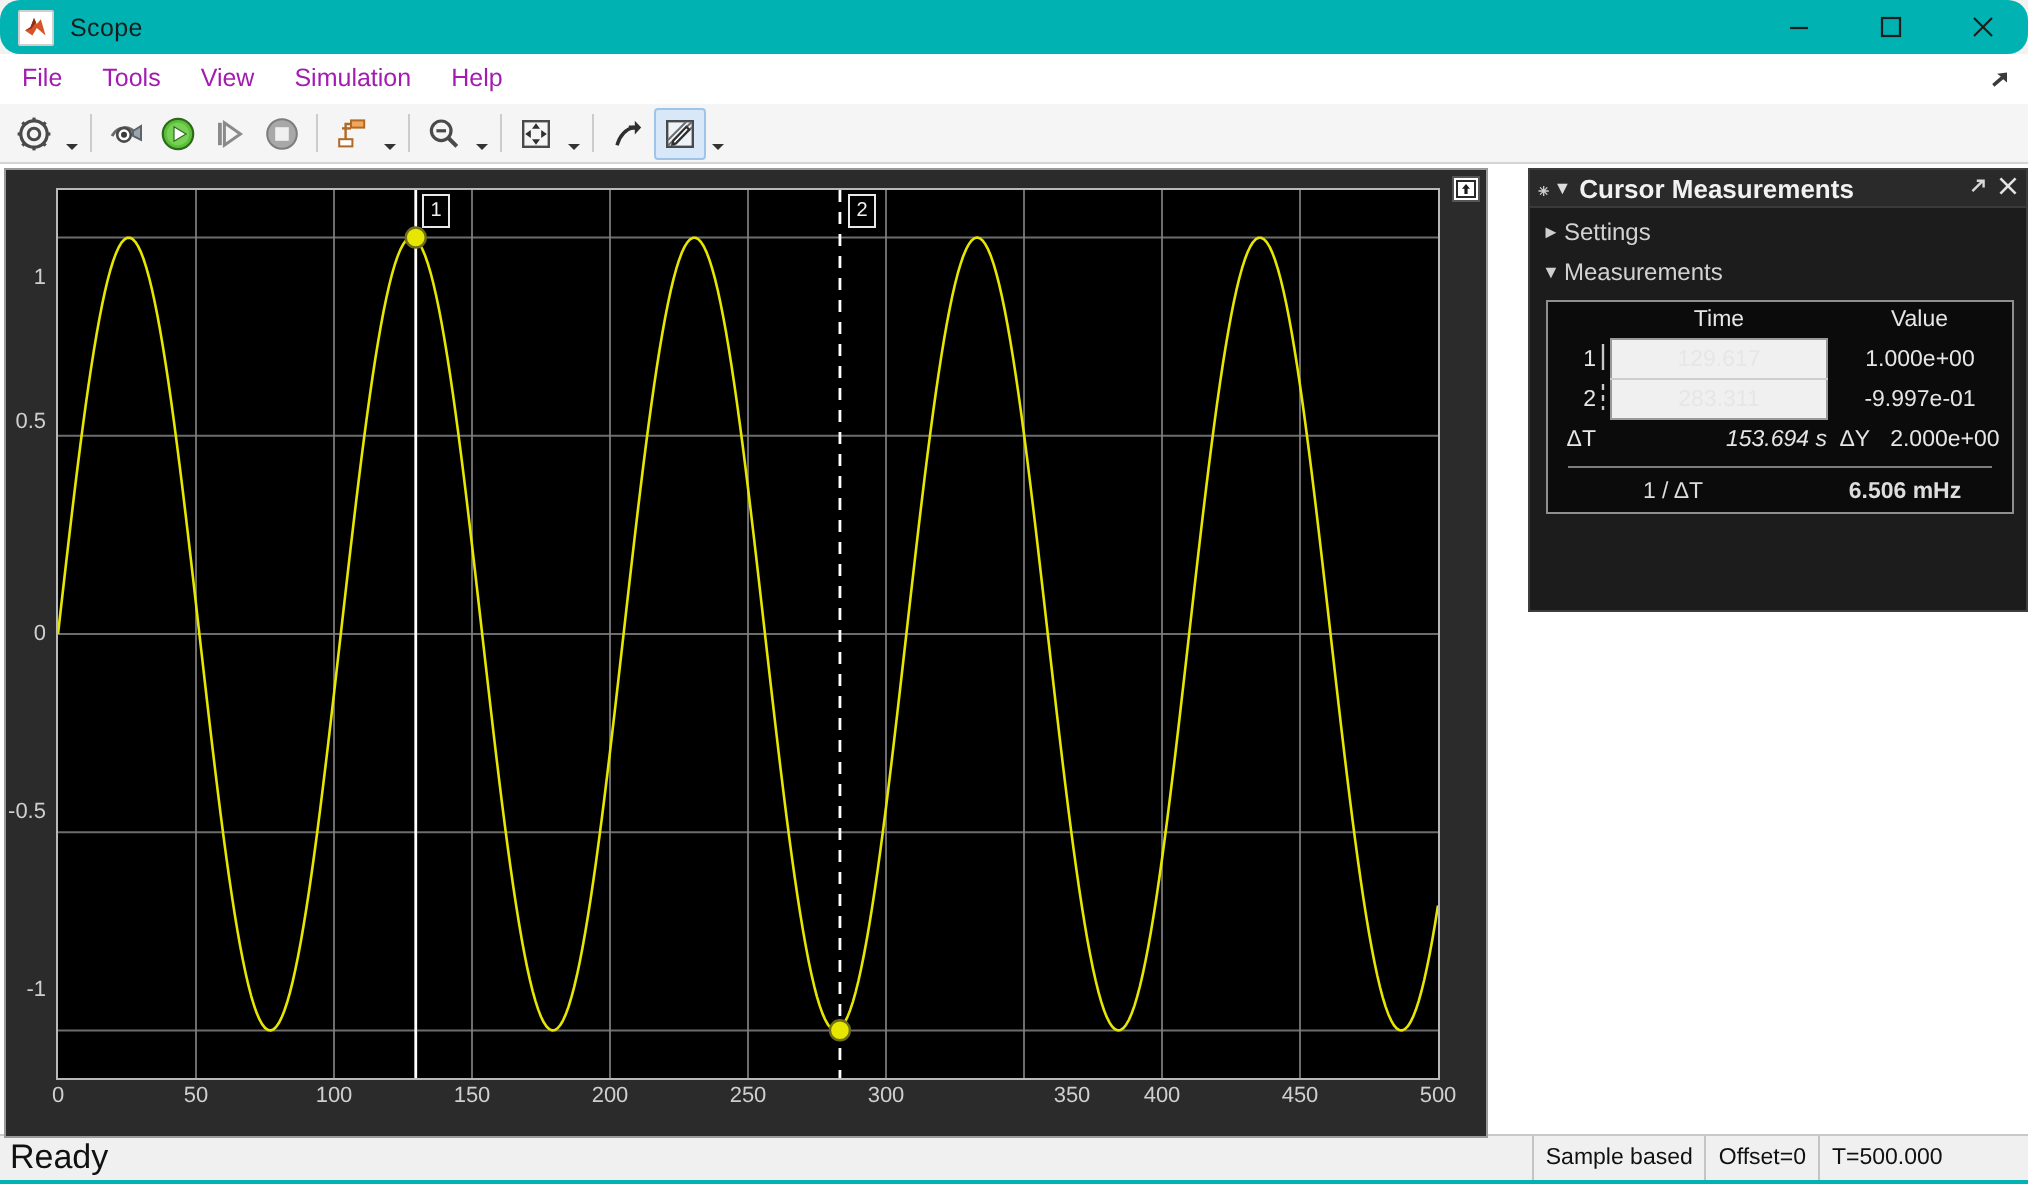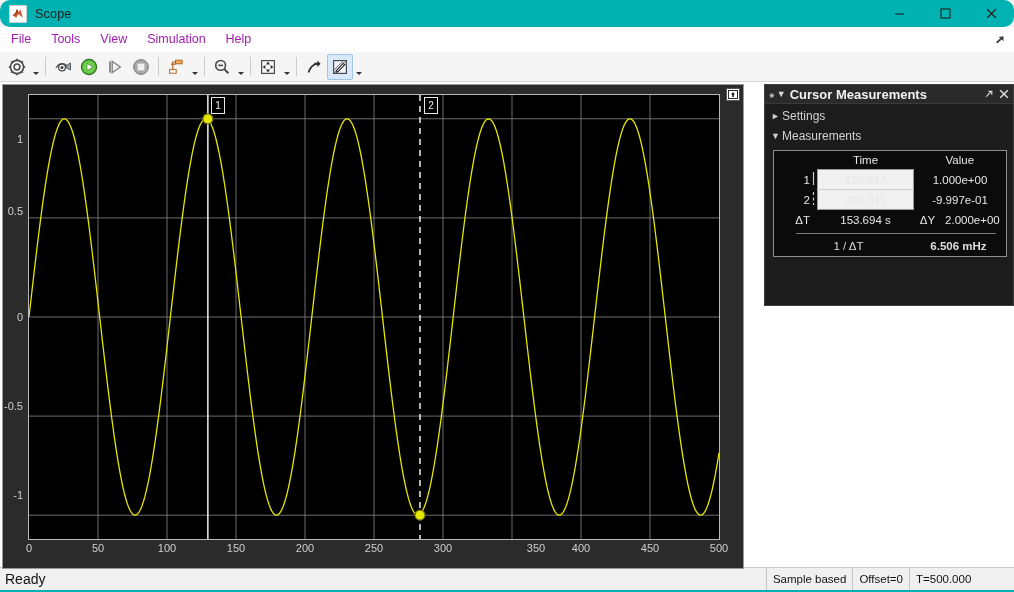--- a/index.html
+++ b/index.html
@@ -103,48 +103,47 @@
   .dock-title .txt{color:#f2f2f2;font-size:13px;font-weight:bold;}
   .dock-title .acts{margin-left:auto;display:flex;gap:5px;align-items:center;}
   .dock-body{flex:1 1 auto;padding:2px 0 0 0;}
   .section-row{display:flex;align-items:center;height:20px;padding-left:6px;}
   .section-row .tri{color:#cfcfcf;font-size:9px;width:11px;}
   .section-row .lbl{color:#d2d2d2;font-size:12px;}
 
   .meas-box{
     margin:4px 6px 0 8px;border:1px solid #8f8f8f;box-sizing:border-box;
     background:#0b0b0b;
-    padding-left:12px;
   }
   table.meas{width:100%;border-collapse:collapse;}
   table.meas td,table.meas th{font-size:11.5px;color:#e6e6e6;font-weight:normal;padding:0;}
   .hdr td{text-align:center;height:18px;color:#e9e9e9;}
   .idx{width:24px;text-align:right;padding-right:2px;color:#c9c9c9;font-size:11px;}
   .mark{width:7px;text-align:center;}
   .val-cell{
     background:#f0f0f0;color:#111;text-align:center;height:19px;
     border-left:1px solid #9a9a9a;border-right:1px solid #9a9a9a;
     font-size:12px;
   }
   .r1 .val-cell{border-top:1px solid #9a9a9a;border-bottom:1px solid #cdcdcd;}
   .r2 .val-cell{border-bottom:1px solid #9a9a9a;}
   .ycell{text-align:center;width:92px;font-size:11.5px;}
   .drow td{height:20px;}
-  .dlbl{text-align:center;color:#d8d8d8;}
+  .dlbl{text-align:right;color:#d8d8d8;font-style:italic;}
   .divider{height:1px;background:#7d7d7d;margin:3px 10px 2px 10px;}
   .ratio-row{display:flex;align-items:center;height:20px;}
   .ratio-l{width:125px;text-align:center;color:#ddd;font-size:11.5px;}
   .ratio-r{flex:1;text-align:center;color:#ddd;font-size:11.5px;font-weight:bold;}
 
   
   .statusbar{
     height:22px;flex:0 0 auto;background:#f0f0f0;border-top:1px solid #c8c8c8;
     display:flex;align-items:center;
   }
-  .status-ready{font-size:14px;color:#111;padding-left:5px;}
+  .status-ready{font-size:17px;color:#111;padding-left:5px;}
   .status-cells{margin-left:auto;display:flex;height:22px;align-items:stretch;}
   .scell{
     font-size:11.5px;color:#111;display:flex;align-items:center;padding:0 6px;
     border-left:1px solid #c4c4c4;
   }
   .accent-line{height:2px;background:#00b2b2;flex:0 0 auto;}
 </style>
 </head>
 <body>
 

